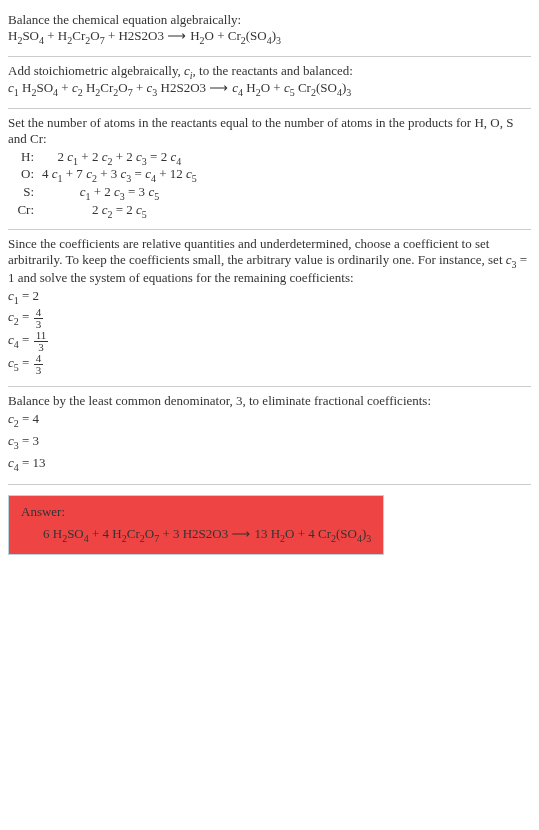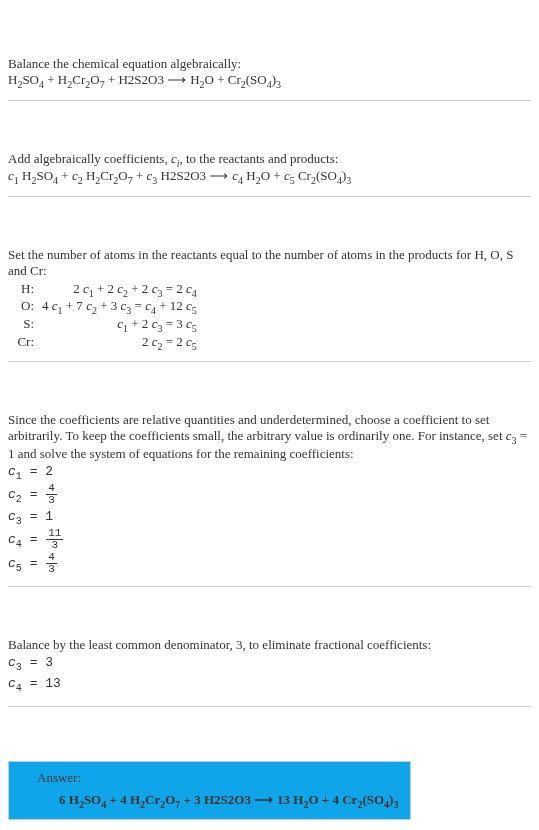--- a/index.html
+++ b/index.html
@@ -6,88 +6,86 @@
     margin: 0;
     padding: 6px 8px;
     font-family: Georgia, 'Times New Roman', serif;
     font-size: 13px;
     color: #333;
     width: 523px;
     background: #fff;
   }
   .section {
     padding: 6px 0 10px 0;
-    margin-top: 44px;
   }
   hr.sep {
     border: none;
     border-top: 1px solid #ccc;
     margin: 0;
   }
   .math {
     font-family: Georgia, 'Times New Roman', serif;
   }
   .subnum { font-size: 10px; vertical-align: sub; }
   .subvar { font-size: 10px; vertical-align: sub; font-style: italic; }
   .var { font-style: italic; }
   .arrow { letter-spacing: 1px; }
   table.atoms {
     border-collapse: collapse;
     margin-top: 2px;
   }
   table.atoms td {
     padding: 0 4px;
     vertical-align: top;
-    text-align: right;
+    text-align: center;
   }
   table.atoms td.lbl {
     text-align: right;
     min-width: 22px;
   }
-  .coef-line { line-height: 1.5; font-family: Liberation Mono, monospace; }
+  .coef-line { line-height: 1.5; }
   .frac {
     display: inline-block;
     vertical-align: middle;
     text-align: center;
     font-size: 11px;
     line-height: 1;
     margin: 0 1px;
   }
   .frac .num { display:block; border-bottom: 1px solid #333; padding: 0 2px; }
   .frac .den { display:block; padding: 0 2px; }
   .answer-box {
-    background: #0ea5e9;
+    background: #ef4444;
     border: 1px solid #b8d4dc;
-    padding: 8px 12px 10px 28px;
+    padding: 8px 12px 10px 12px;
     margin-top: 4px;
     display: inline-block;
   }
   .answer-box .hdr {
     font-size: 13px;
     margin-bottom: 6px;
   }
   .answer-box .eq {
     padding-left: 22px;
-    font-weight: bold;
   }
 </style>
 </head>
 <body>
 
 <div class="section">
   <div>Balance the chemical equation algebraically:</div>
   <div class="math">
     H<span class="subnum">2</span>SO<span class="subnum">4</span> + H<span class="subnum">2</span>Cr<span class="subnum">2</span>O<span class="subnum">7</span> + H2S2O3&nbsp;<span class="arrow">⟶</span>&nbsp;H<span class="subnum">2</span>O + Cr<span class="subnum">2</span>(SO<span class="subnum">4</span>)<span class="subnum">3</span>
   </div>
 </div>
 <hr class="sep">
 
 <div class="section">
   <div>
-    <span>Add algebraically coefficients, </span><span class="var">c</span><span class="subvar">i</span><span>, to the reactants and products:</span>
+    <span>Add stoichiometric algebraically, </span><span class="var">c</span><span class="subvar">i</span><span>, to the reactants and balanced:</span>
   </div>
   <div class="math">
     <span class="var">c</span><span class="subnum">1</span> H<span class="subnum">2</span>SO<span class="subnum">4</span> + <span class="var">c</span><span class="subnum">2</span> H<span class="subnum">2</span>Cr<span class="subnum">2</span>O<span class="subnum">7</span> + <span class="var">c</span><span class="subnum">3</span> H2S2O3&nbsp;<span class="arrow">⟶</span>&nbsp;<span class="var">c</span><span class="subnum">4</span> H<span class="subnum">2</span>O + <span class="var">c</span><span class="subnum">5</span> Cr<span class="subnum">2</span>(SO<span class="subnum">4</span>)<span class="subnum">3</span>
   </div>
 </div>
 <hr class="sep">
 
 <div class="section">
   <div>Set the number of atoms in the reactants equal to the number of atoms in the products for H, O, S and Cr:</div>
   <table class="atoms">
@@ -110,28 +108,28 @@
     </tr>
   </tbody>
     </table>
 </div>
 <hr class="sep">
 
 <div class="section">
   <div>Since the coefficients are relative quantities and underdetermined, choose a coefficient to set arbitrarily. To keep the coefficients small, the arbitrary value is ordinarily one. For instance, set <span class="var">c</span><span class="subnum">3</span> = 1 and solve the system of equations for the remaining coefficients:</div>
   <div class="math coef-line"><span class="var">c</span><span class="subnum">1</span> = 2</div>
   <div class="math coef-line"><span class="var">c</span><span class="subnum">2</span> = <span class="frac"><span class="num">4</span><span class="den">3</span></span></div>
-  <div class="math coef-line"><span class="var">c</span><span class="subnum">3</span> = 1</div>
   <div class="math coef-line"><span class="var">c</span><span class="subnum">4</span> = <span class="frac"><span class="num">11</span><span class="den">3</span></span></div>
   <div class="math coef-line"><span class="var">c</span><span class="subnum">5</span> = <span class="frac"><span class="num">4</span><span class="den">3</span></span></div>
 </div>
 <hr class="sep">
 
 <div class="section">
   <div>Balance by the least common denominator, 3, to eliminate fractional coefficients:</div>
+  <div class="math coef-line"><span class="var">c</span><span class="subnum">2</span> = 4</div>
   <div class="math coef-line"><span class="var">c</span><span class="subnum">3</span> = 3</div>
   <div class="math coef-line"><span class="var">c</span><span class="subnum">4</span> = 13</div>
 </div>
 <hr class="sep">
 
 <div class="section">
   <div class="answer-box">
     <div class="hdr">Answer:</div>
     <div class="eq math">
       6 H<span class="subnum">2</span>SO<span class="subnum">4</span> + 4 H<span class="subnum">2</span>Cr<span class="subnum">2</span>O<span class="subnum">7</span> + 3 H2S2O3&nbsp;<span class="arrow">⟶</span>&nbsp;13 H<span class="subnum">2</span>O + 4 Cr<span class="subnum">2</span>(SO<span class="subnum">4</span>)<span class="subnum">3</span>

